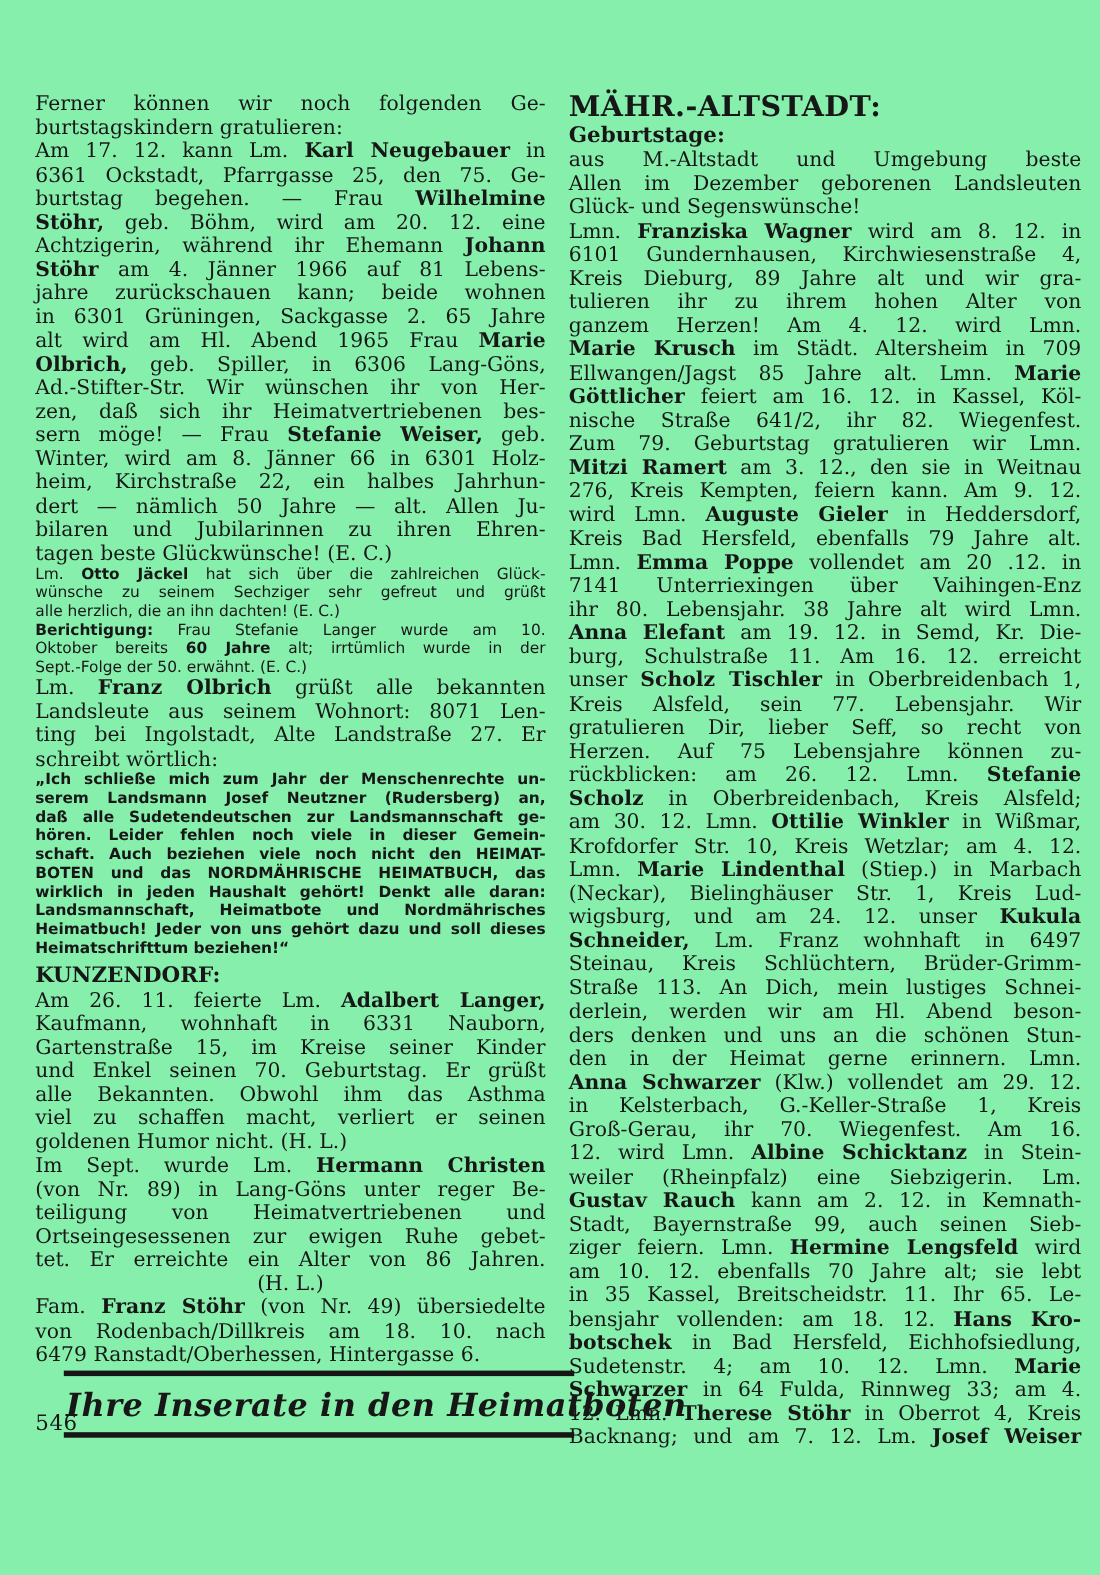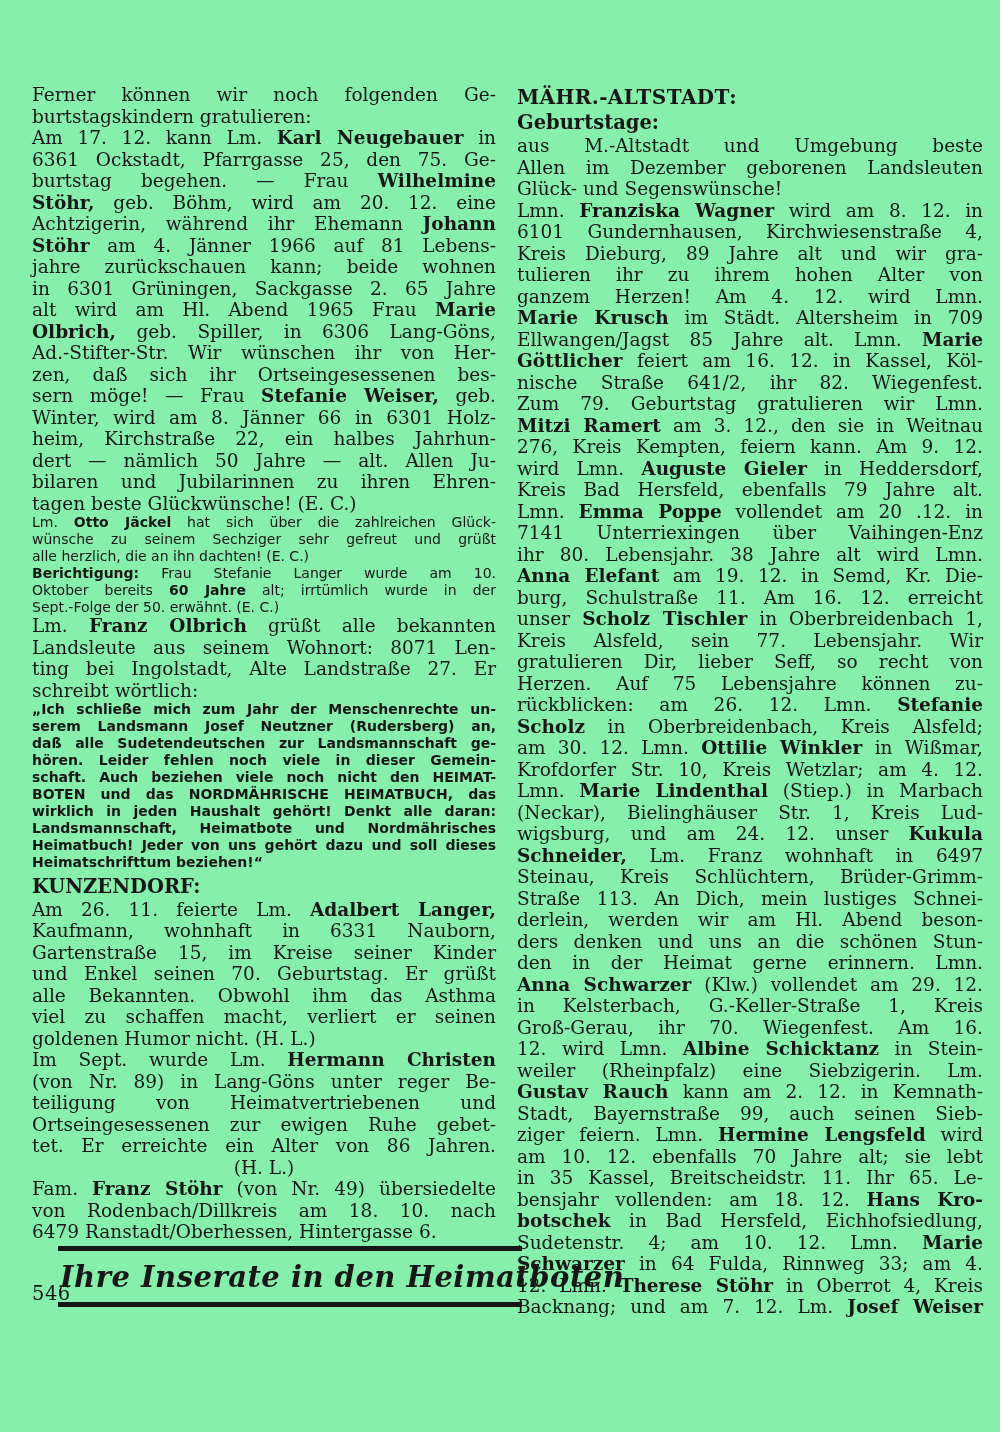--- a/index.html
+++ b/index.html
@@ -8,21 +8,21 @@
     background:#86efac;color:#171717;
     font-family:"DejaVu Serif",serif;overflow:hidden;text-decoration:underline;
   }
   .col{position:absolute;top:84px;}
   .col-left{left:32px;width:464px;}
   .col-right{left:517px;width:466px;}
   .block{margin:0;}
   .block.body{font-size:18.5px;line-height:21.5px;}
   .block.small{font-size:14px;line-height:16.9px;font-family:"DejaVu Sans",sans-serif;}
   .block.smallbold{font-size:14px;line-height:16.9px;font-family:"DejaVu Sans",sans-serif;font-weight:700;}
-  .block.h1{font-size:20px;line-height:27px;font-weight:700;letter-spacing:.4px;}
+  .block.h1{font-size:26px;line-height:27px;font-weight:700;letter-spacing:.4px;}
   .block.h2{font-size:19.5px;line-height:24px;font-weight:700;}
   .col-left .block.h2{margin-top:4px;}
   .line{min-height:1em;}
   .line.just{text-align:justify;text-align-last:justify;}
   .line.flush{text-align:left;}
   .line.right{text-align:center;}
   b{font-weight:700;}
   .banner{position:absolute;left:30px;width:464px;top:1246px;margin-left:28px;}
   .banner .rule{height:5px;background:#161616;}
   .banner .banner-text{
@@ -45,21 +45,21 @@
         <div class="line just">6361 Ockstadt, Pfarrgasse 25, den 75. Ge-</div>
         <div class="line just">burtstag begehen. — Frau <b>Wilhelmine</b></div>
         <div class="line just"><b>Stöhr,</b> geb. Böhm, wird am 20. 12. eine</div>
         <div class="line just">Achtzigerin, während ihr Ehemann <b>Johann</b></div>
         <div class="line just"><b>Stöhr</b> am 4. Jänner 1966 auf 81 Lebens-</div>
         <div class="line just">jahre zurückschauen kann; beide wohnen</div>
         <div class="line just">in 6301 Grüningen, Sackgasse 2. 65 Jahre</div>
         <div class="line just">alt wird am Hl. Abend 1965 Frau <b>Marie</b></div>
         <div class="line just"><b>Olbrich,</b> geb. Spiller, in 6306 Lang-Göns,</div>
         <div class="line just">Ad.-Stifter-Str. Wir wünschen ihr von Her-</div>
-        <div class="line just">zen, daß sich ihr Ortseingesessenen bes-</div>
+        <div class="line just">zen, daß sich ihr Heimatvertriebenen bes-</div>
         <div class="line just">sern möge! — Frau <b>Stefanie Weiser,</b> geb.</div>
         <div class="line just">Winter, wird am 8. Jänner 66 in 6301 Holz-</div>
         <div class="line just">heim, Kirchstraße 22, ein halbes Jahrhun-</div>
         <div class="line just">dert — nämlich 50 Jahre — alt. Allen Ju-</div>
         <div class="line just">bilaren und Jubilarinnen zu ihren Ehren-</div>
         <div class="line flush">tagen beste Glückwünsche! (E. C.)</div>
       </div>
       <div class="block small">
         <div class="line just">Lm. <b>Otto Jäckel</b> hat sich über die zahlreichen Glück-</div>
         <div class="line just">wünsche zu seinem Sechziger sehr gefreut und grüßt</div>

